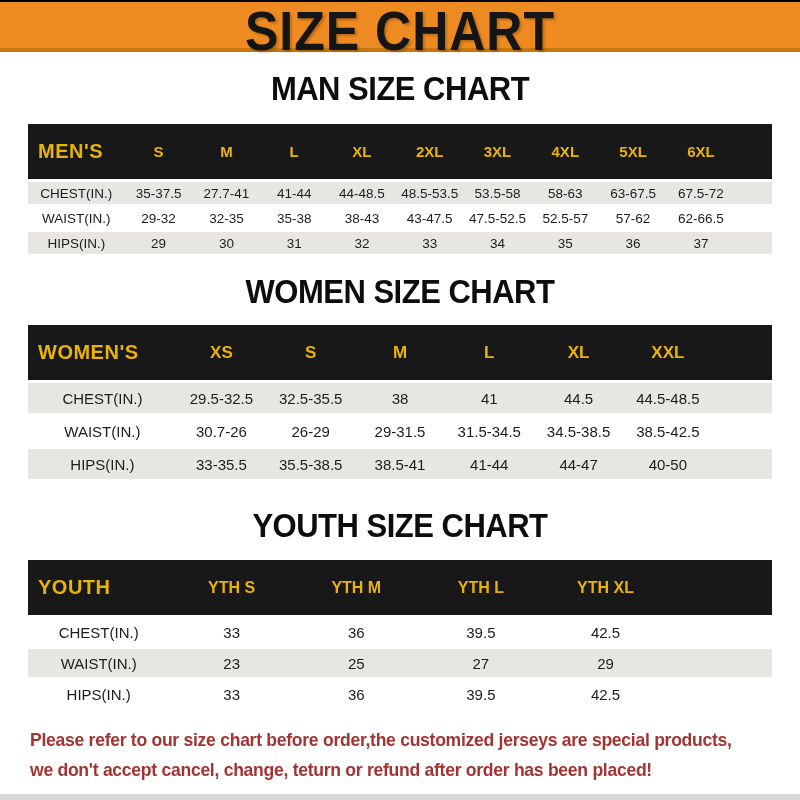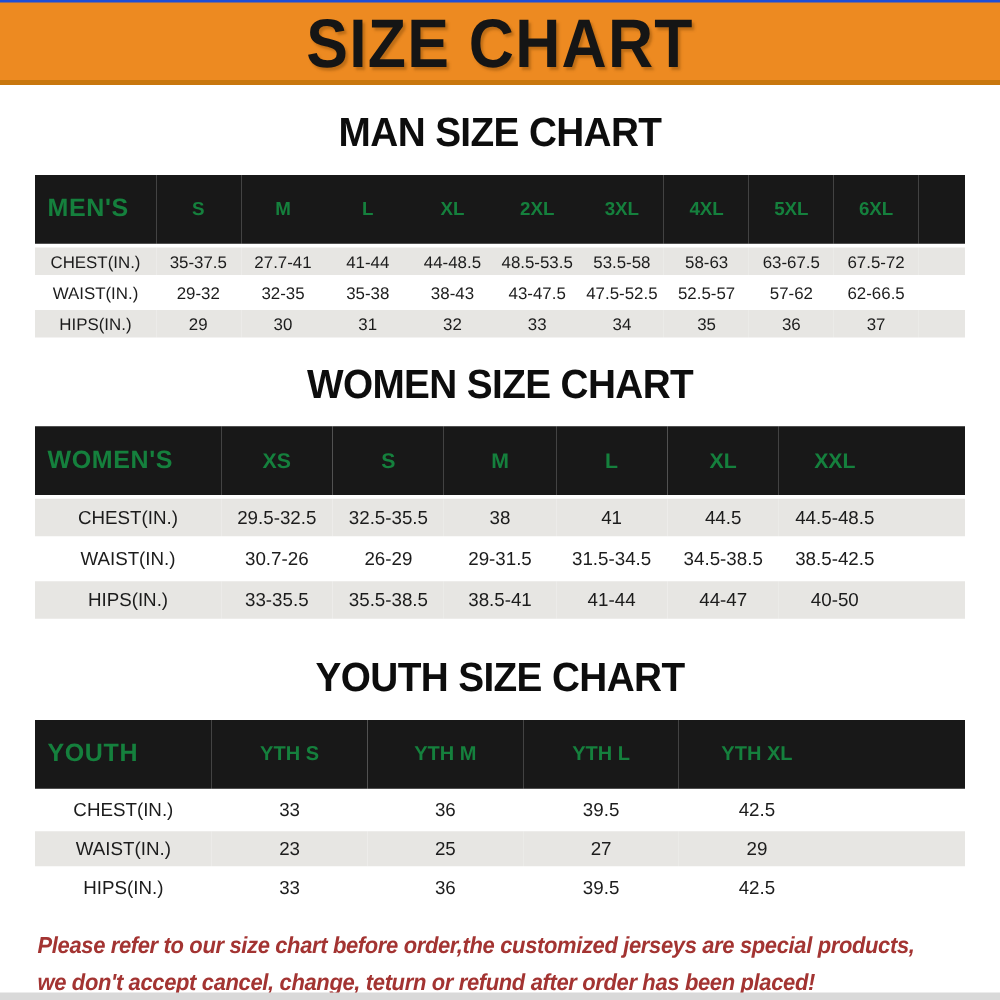--- a/index.html
+++ b/index.html
@@ -12,24 +12,24 @@
   }
   * { box-sizing: border-box; }
   html, body { margin: 0; padding: 0; }
   body {
     width: 800px; height: 800px; overflow: hidden; position: relative;
     background: #ffffff;
     font-family: "Liberation Sans", sans-serif;
     color: var(--ink);
   }
   .banner {
-    height: 68px; background: var(--orange);
-    border-top: 2px solid #1d4ed8;
+    height: 52px; background: var(--orange);
+    border-top: 2px solid #000000;
     border-bottom: 4px solid var(--orange-dark);
-    display: flex; align-items: flex-end; justify-content: center;
+    display: flex; align-items: flex-start; justify-content: center;
   }
   .banner h1 {
     margin: 0; font-size: 50px; font-weight: 700; letter-spacing: 1px;
     color: #151515; transform: scaleY(1.1);
     text-shadow: 2px 2px 2px rgba(100,55,0,0.35);
   }
   .chart-section { padding: 0 28px; }
   .section-heading {
     text-align: center; font-size: 31px; font-weight: 700;
     color: #0d0d0d; letter-spacing: -0.5px; margin: 0;
@@ -37,21 +37,21 @@
   }
   .men-section   .section-heading { margin: 20px 0 13px; }
   .women-section .section-heading { margin: 17px 0 12px; }
   .youth-section .section-heading { margin: 26px 0 13px; }
 
   table.size-table {
     width: 100%; border-collapse: separate; border-spacing: 0 3px;
     table-layout: fixed;
   }
   table.size-table thead th {
-    background: var(--band-black); color: #15803d; font-weight: 600;
+    background: var(--band-black); color: #eab308; font-weight: 600;
     text-align: center; padding: 16px;
   }
   table.size-table thead th.corner {
     text-align: left; padding-left: 10px; font-weight: 700;
     letter-spacing: 0.5px;
   }
   table.size-table tbody tr.striped { background: var(--row-gray); }
   table.size-table tbody tr.plain   { background: #ffffff; }
   table.size-table tbody th, table.size-table tbody td {
     font-weight: 400; text-align: center; padding: 0; color: #1c1c1c;
@@ -68,21 +68,21 @@
   .women tbody tr { height: 30px; }
   .women tbody th, .women tbody td { font-size: 15px; }
   .women .col-label { width: 20%; } .women .col-fill { width: 8%; }
   
   .youth thead th { height: 42px; font-size: 16px; margin-left: 24px; }
   .youth thead th.corner { font-size: 20px; letter-spacing: 1px; }
   .youth tbody tr { height: 28px; }
   .youth tbody th, .youth tbody td { font-size: 15px; }
   .youth .col-label { width: 19%; } .youth .col-fill { width: 14%; }
 
-  .note { margin-top: 16px; padding-left: 30px; font-style: italic; }
+  .note { margin-top: 16px; padding-left: 30px; }
   .note p {
     margin: 0 0 5px; font-size: 18.5px; line-height: 25px; font-weight: 700;
     letter-spacing: -0.3px; white-space: nowrap;
     color: var(--red);
     transform: scaleX(0.95); transform-origin: left center;
   }
   .bottom-strip {
     position: absolute; left: 0; right: 0; bottom: 0; height: 6px;
     background: #d9d9d9;
   }

